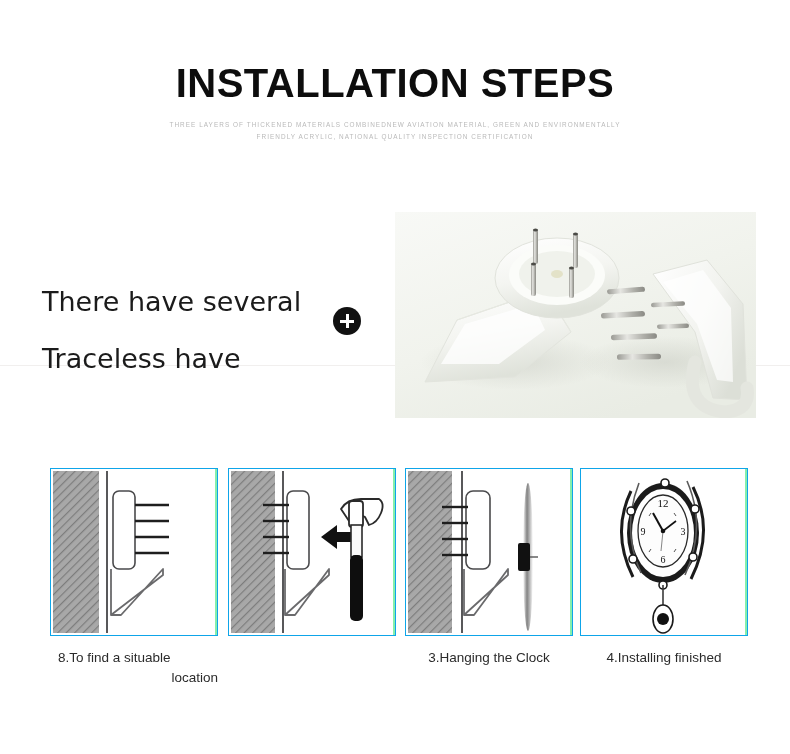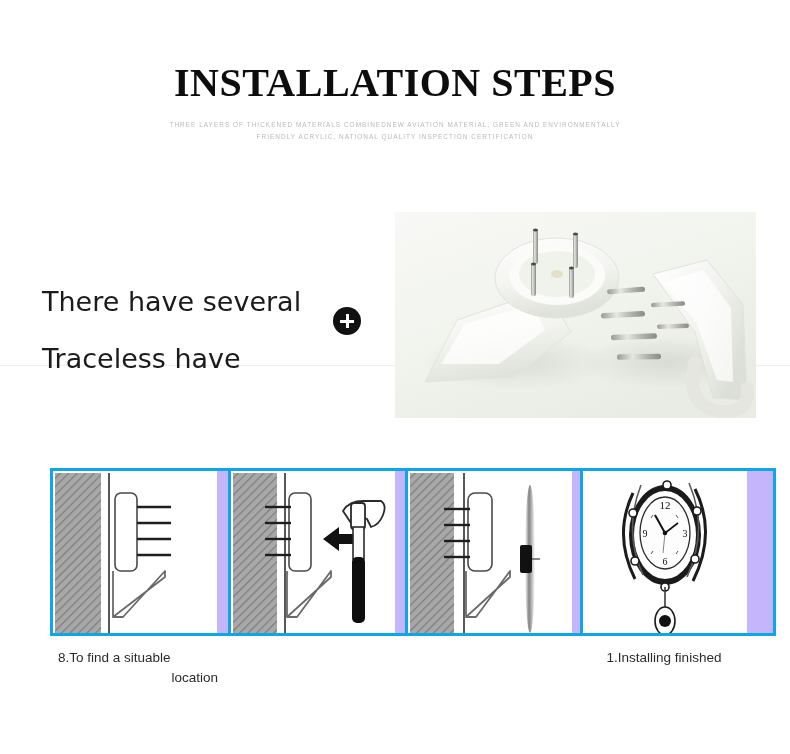--- a/index.html
+++ b/index.html
@@ -18,21 +18,21 @@
 
   
   .header {
     position: absolute;
     left: 0;
     top: 62px;
     width: 790px;
     text-align: center;
   }
   .page-title {
-    font-family: Liberation Serif, serif;
+    font-family: Liberation Sans, sans-serif;
     font-size: 40px;
     font-weight: bold;
     letter-spacing: 0.5px;
     color: #0d0d0d;
     line-height: 1.05;
     margin: 0;
     text-align: center;
   }
   .subtitle-block {
     margin-top: 15px;
@@ -124,24 +124,24 @@
     position: absolute;
     top: 0;
     width: 168px;
   }
   .step-1 { left: 50px; }
   .step-2 { left: 228px; }
   .step-3 { left: 405px; }
   .step-4 { left: 580px; }
 
   .step-figure {
-    width: 196px;
+    width: 168px;
     height: 168px;
-    border: 3px solid #0ea5e9;
-    background: #c4b5fd;
+    border: 1px solid #0ea5e9;
+    background: #86efac;
     box-sizing: border-box;
     position: relative;
     overflow: hidden;
   }
   .step-caption {
     margin-top: 12px;
     font-family: "Liberation Sans", sans-serif;
     font-size: 13.5px;
     color: #2b2b2b;
     line-height: 1.45;
@@ -336,20 +336,21 @@
           <line x1="36" y1="70" x2="62" y2="70"></line>
           <line x1="36" y1="86" x2="62" y2="86"></line>
         </g>
         <path d="M 58 100 L 58 146 L 102 106 L 102 100 L 68 146 L 58 146" fill="none" stroke="#6a6a6c" stroke-width="1.8" stroke-linejoin="round"></path>
 
         <ellipse cx="122" cy="88" rx="5" ry="74" fill="url(#clockEdge)" opacity="0.85"></ellipse>
         <rect x="112" y="74" width="12" height="28" rx="2" fill="#111111"></rect>
         <line x1="124" y1="88" x2="132" y2="88" stroke="#555555" stroke-width="1.4"></line>
       </svg>
     </div>
+    <div class="step-caption">3.Hanging the Clock</div>
   </div>
 
   <div class="step step-4">
     <div class="step-figure">
       <svg width="164" height="166" viewBox="0 0 164 166">
         <rect x="0" y="0" width="164" height="166" fill="#ffffff"></rect>
 
         <ellipse cx="82" cy="64" rx="36" ry="50" fill="#1b1b1b"></ellipse>
         <ellipse cx="82" cy="64" rx="31" ry="44" fill="#ffffff"></ellipse>
 
@@ -383,16 +384,16 @@
         <line x1="82" y1="62" x2="72" y2="44" stroke="#111111" stroke-width="2"></line>
         <line x1="82" y1="62" x2="95" y2="52" stroke="#111111" stroke-width="1.6"></line>
         <line x1="82" y1="62" x2="80" y2="82" stroke="#777777" stroke-width="0.9"></line>
         <circle cx="82" cy="62" r="2.3" fill="#111111"></circle>
 
         <line x1="82" y1="116" x2="82" y2="140" stroke="#3a3a3a" stroke-width="1.6"></line>
         <ellipse cx="82" cy="150" rx="10" ry="14" fill="#ffffff" stroke="#1b1b1b" stroke-width="1.6"></ellipse>
         <circle cx="82" cy="150" r="6" fill="#111111"></circle>
       </svg>
     </div>
-    <div class="step-caption">1.Installing finished</div>
+    <div class="step-caption">4.Installing finished</div>
   </div>
 
 </div>
 
 </body></html>

